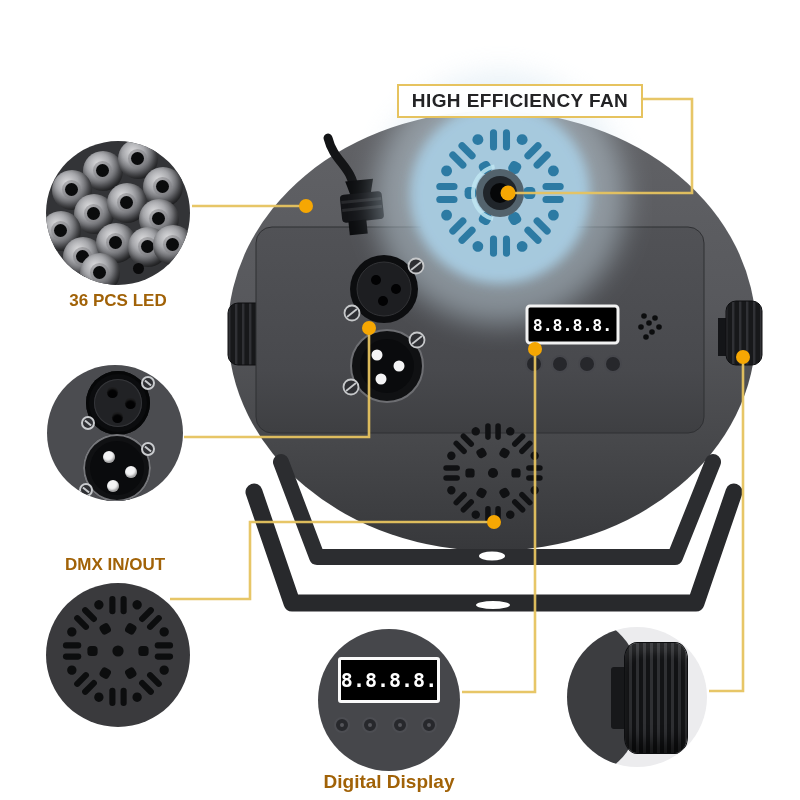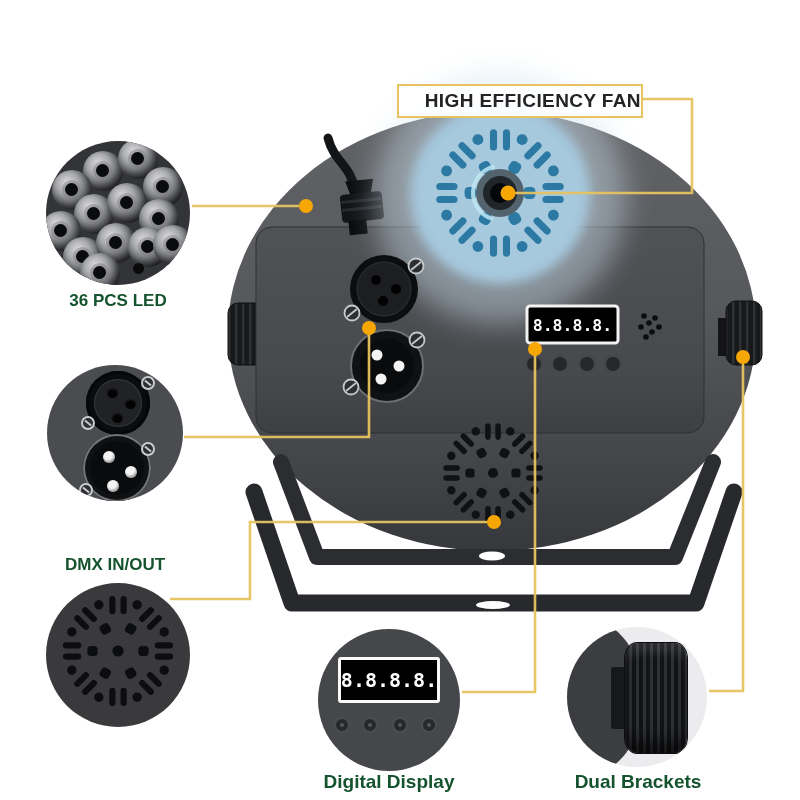--- a/index.html
+++ b/index.html
@@ -3,32 +3,32 @@
 <meta charset="utf-8">
 <style>
   html,body{margin:0;padding:0;background:#fff;}
   .stage{position:relative;width:800px;height:800px;background:#ffffff;overflow:hidden;
          font-family:"Liberation Sans",sans-serif;}
   .art{position:absolute;left:0;top:0;}
 
   
   .fan-box{position:absolute;left:397px;top:84px;width:242px;height:30px;
     border:2px solid #e6c35f;background:rgba(255,255,255,.93);
-    display:flex;align-items:center;justify-content:flex-end;z-index:6;}
+    display:flex;align-items:center;justify-content:center;z-index:6;}
   .fan-box span{font-size:19px;font-weight:bold;color:#232325;letter-spacing:.4px;white-space:nowrap;}
 
   
   .circle{position:absolute;border-radius:50%;overflow:hidden;z-index:5;}
   #c-led{left:46px;top:141px;width:144px;height:144px;background:#333437;}
   #c-dmx{left:47px;top:365px;width:136px;height:136px;background:#4b4c50;}
   #c-vent{left:46px;top:583px;width:144px;height:144px;background:#3a3a3d;}
   #c-display{left:318px;top:629px;width:142px;height:142px;background:#46474b;}
   #c-brackets{left:567px;top:627px;width:140px;height:140px;background:#ececee;}
 
-  .callout-label{position:absolute;font-weight:bold;color:#14532d;text-align:center;z-index:6;}
+  .callout-label{position:absolute;font-weight:bold;color:#a16207;text-align:center;z-index:6;}
   #l-led{left:36px;top:291px;width:164px;font-size:17px;}
   #l-dmx{left:25px;top:511px;width:180px;font-size:17px;margin-top:44px;}
   #l-vent{left:36px;top:733px;width:164px;font-size:17px;}
   #l-display{left:294px;top:771px;width:190px;font-size:19px;}
   #l-brackets{left:543px;top:771px;width:190px;font-size:19px;}
 
   
   .lens{position:absolute;width:40px;height:40px;border-radius:50%;
     background:radial-gradient(circle at 38% 32%, #dcdcde 0%, #a8a9ad 30%, #606165 58%, #3a3b3e 78%, #2c2d30 100%);
     box-shadow:inset -2px -3px 6px rgba(0,0,0,.55);}
@@ -487,14 +487,13 @@
 
   <div id="c-brackets" class="circle">
     <div class="crescent"></div>
     <div class="knob-hub"></div>
     <div class="knob-barrel"></div>
   </div>
 
   <div id="l-led" class="callout-label">36 PCS LED</div>
   <div id="l-dmx" class="callout-label">DMX IN/OUT</div>
   <div id="l-display" class="callout-label">Digital Display</div>
-  <div id="l-brackets" class="callout-label">Dual Brackets</div>
 </div>
 
 </body></html>

